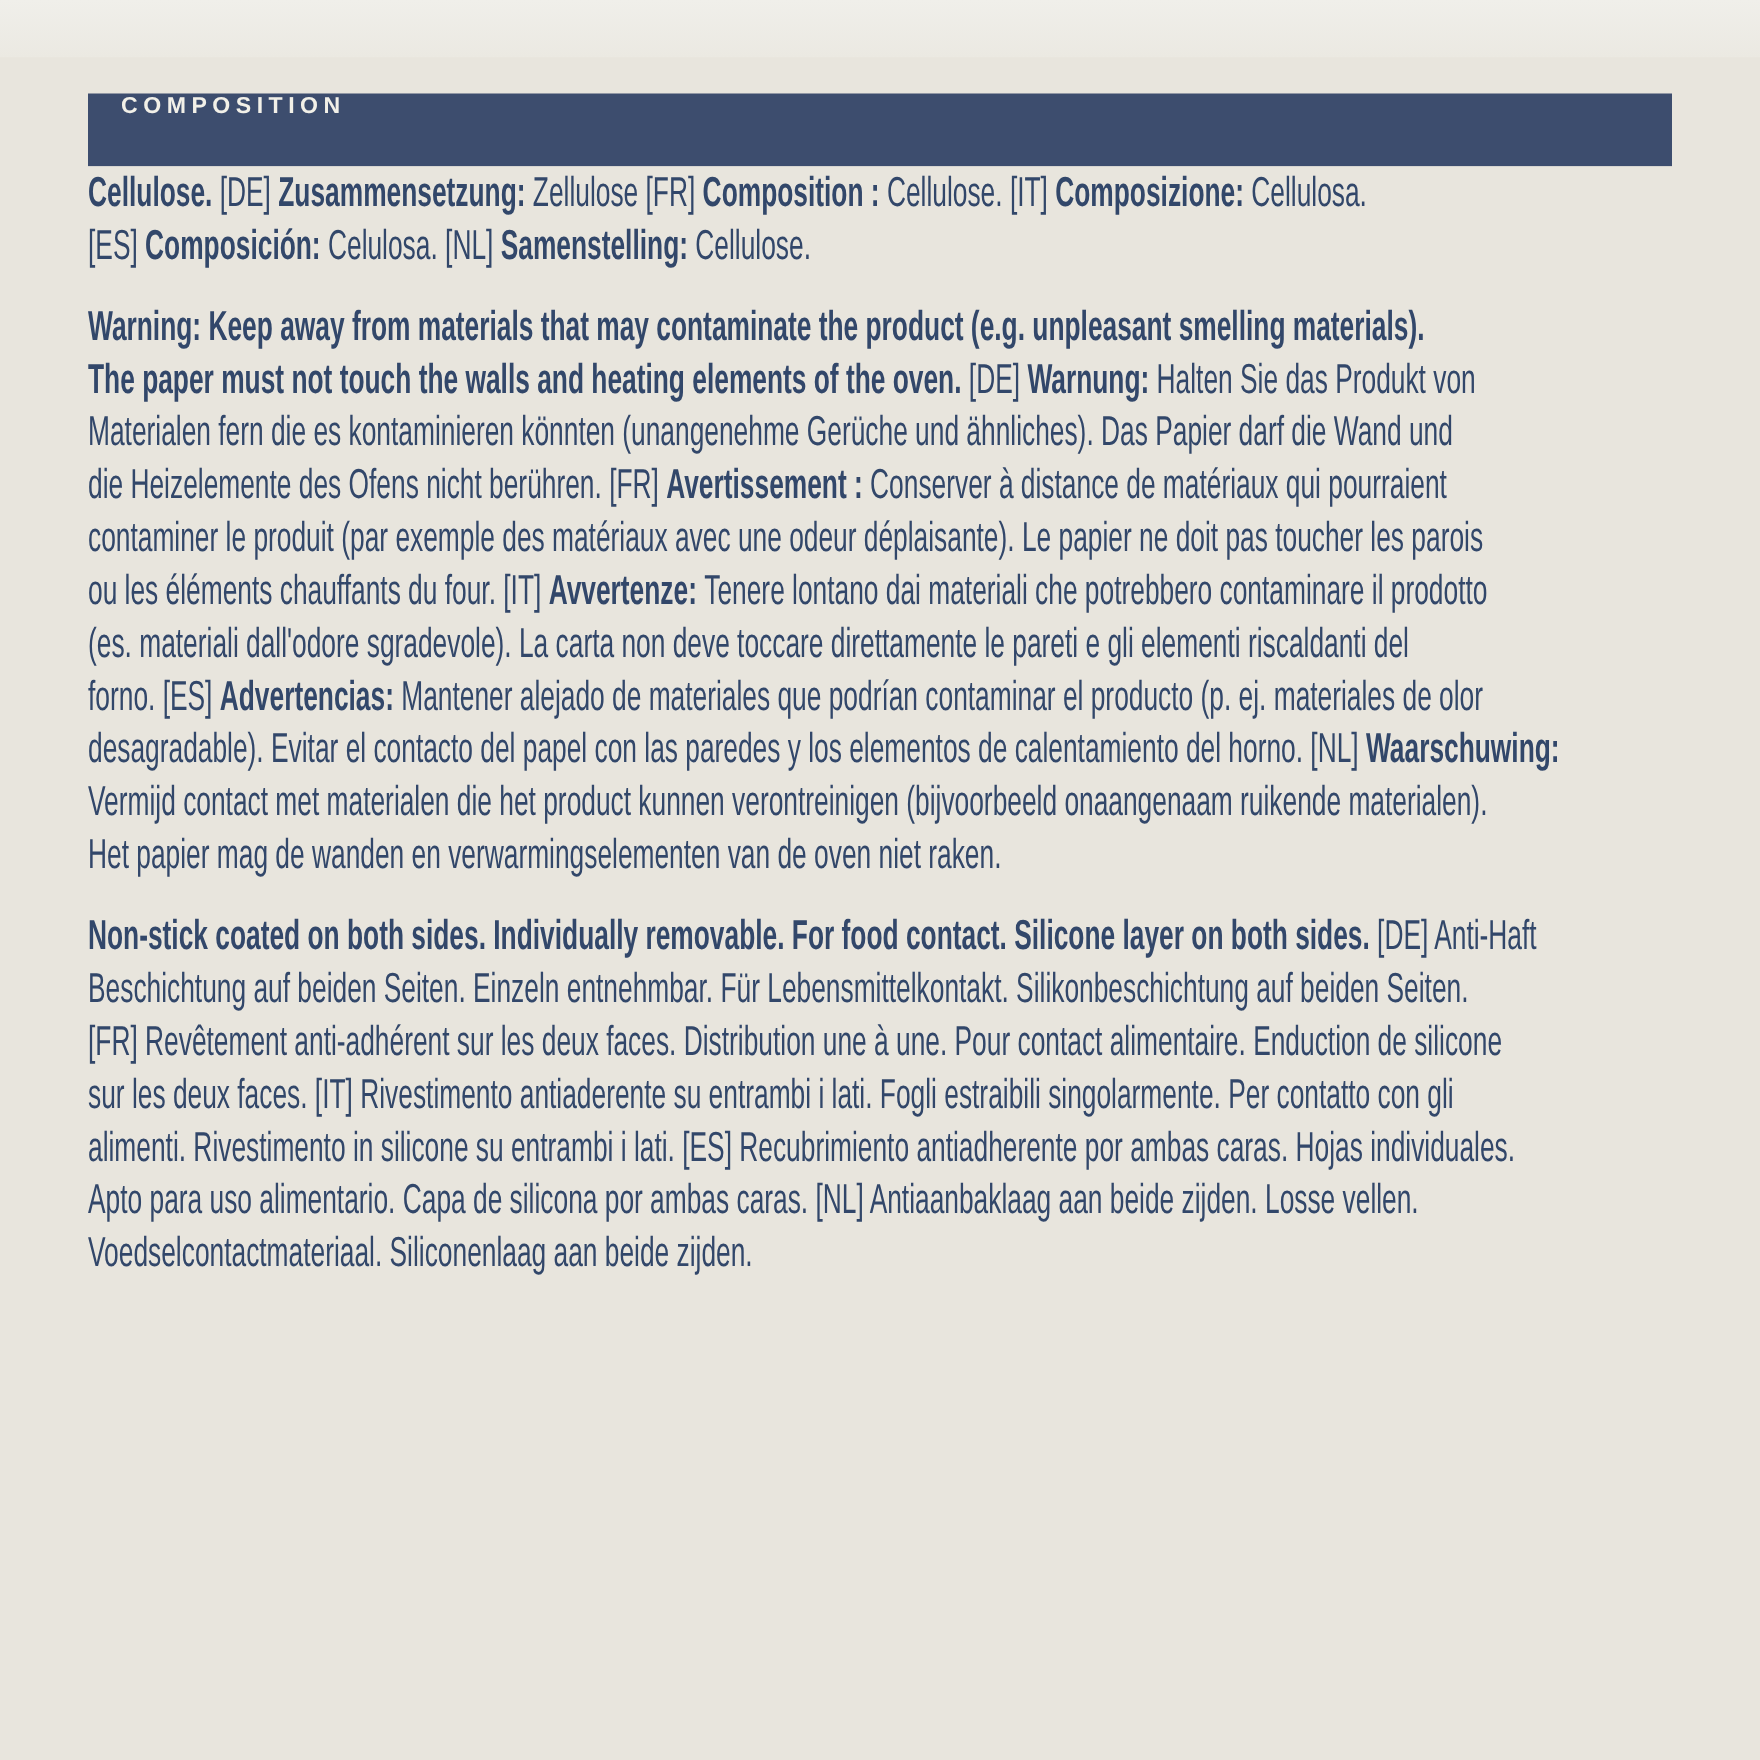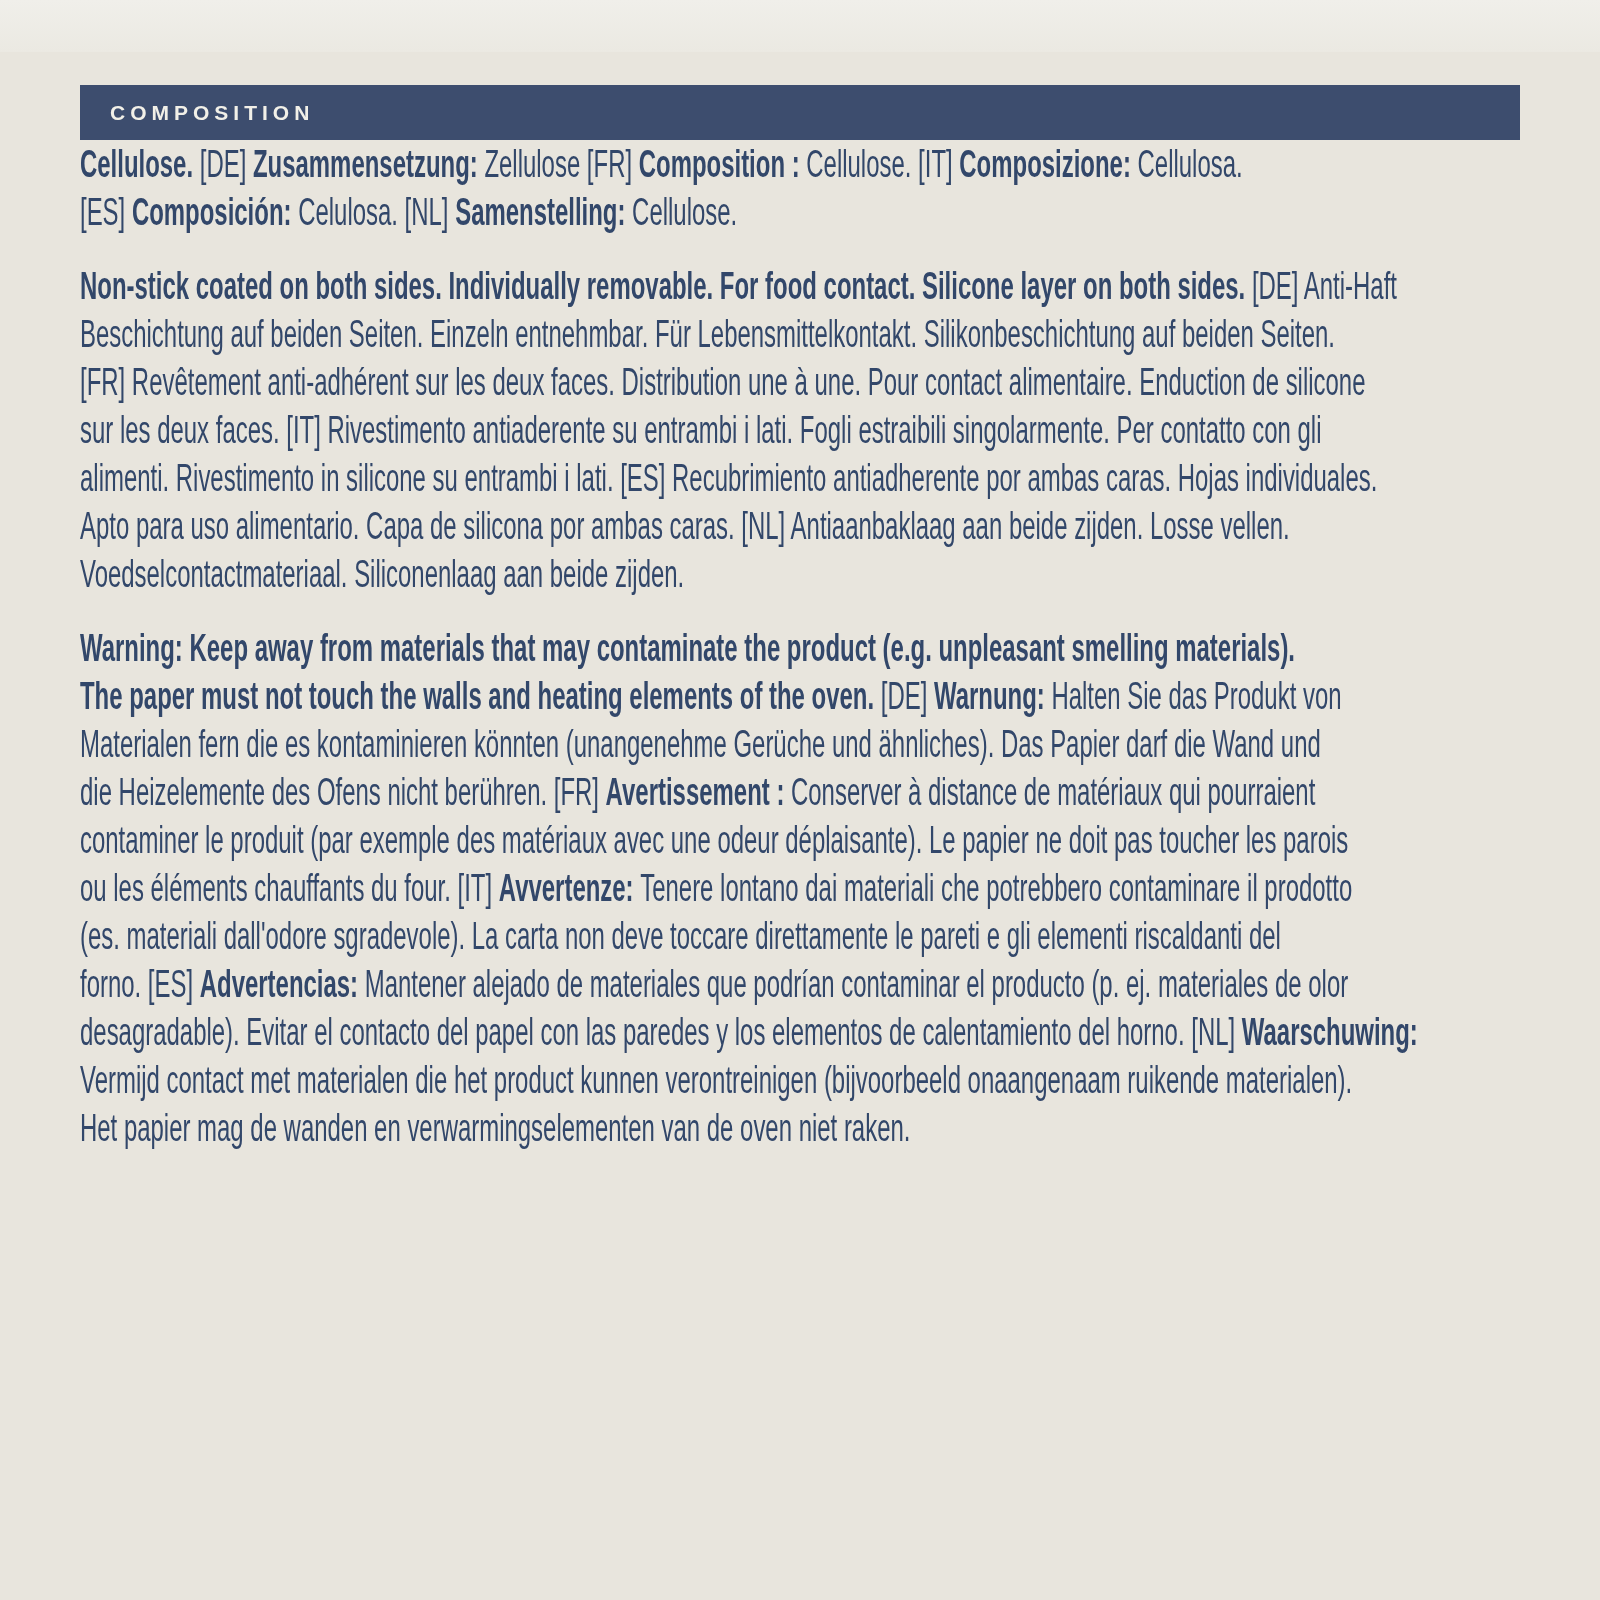--- a/index.html
+++ b/index.html
@@ -20,24 +20,24 @@
     width: 1600px; height: 52px;
     background: linear-gradient(#f0efea, #ebe9e2);
   }
   .content {
     position: absolute;
     left: 80px;
     top: 85px;
     width: 1440px;
   }
   .header-bar {
-    height: 55px;
+    height: 66px;
     background: #3d4d6e;
     display: flex;
-    align-items: center;
+    align-items: flex-start;
     padding-left: 30px;
     box-sizing: border-box;
   }
   .header-label {
     color: #f2f0e8;
     font-size: 21px;
     font-weight: 700;
     letter-spacing: 5px;
   }
   .text-block {
@@ -64,35 +64,35 @@
 <div class="content">
   <div class="header-bar" style="background: rgb(61, 77, 110);">
     <span class="header-label" style="color: rgb(242, 240, 232);">COMPOSITION</span>
   </div>
   <div class="text-block" style="color: rgb(50, 71, 106);">
       <div class="para">
         <div class="line"><span class="b">Cellulose. </span><span class="r">[DE] </span><span class="b">Zusammensetzung: </span><span class="r">Zellulose [FR] </span><span class="b">Composition : </span><span class="r">Cellulose. [IT] </span><span class="b">Composizione: </span><span class="r">Cellulosa.</span></div>
         <div class="line"><span class="r">[ES] </span><span class="b">Composición: </span><span class="r">Celulosa. [NL] </span><span class="b">Samenstelling: </span><span class="r">Cellulose.</span></div>
       </div>
       <div class="para">
-        <div class="line"><span class="b">Non-stick coated on both sides. Individually removable. For food contact. Silicone layer on both sides. </span><span class="r">[DE] Anti-Haft</span></div>
-        <div class="line"><span class="r">Beschichtung auf beiden Seiten. Einzeln entnehmbar. Für Lebensmittelkontakt. Silikonbeschichtung auf beiden Seiten.</span></div>
-        <div class="line"><span class="r">[FR] Revêtement anti-adhérent sur les deux faces. Distribution une à une. Pour contact alimentaire. Enduction de silicone</span></div>
-        <div class="line"><span class="r">sur les deux faces. [IT] Rivestimento antiaderente su entrambi i lati. Fogli estraibili singolarmente. Per contatto con gli</span></div>
-        <div class="line"><span class="r">alimenti. Rivestimento in silicone su entrambi i lati. [ES] Recubrimiento antiadherente por ambas caras. Hojas individuales.</span></div>
-        <div class="line"><span class="r">Apto para uso alimentario. Capa de silicona por ambas caras. [NL] Antiaanbaklaag aan beide zijden. Losse vellen.</span></div>
-        <div class="line"><span class="r">Voedselcontactmateriaal. Siliconenlaag aan beide zijden.</span></div>
-      </div>
-      <div class="para">
         <div class="line"><span class="b">Warning: Keep away from materials that may contaminate the product (e.g. unpleasant smelling materials).</span></div>
         <div class="line"><span class="b">The paper must not touch the walls and heating elements of the oven. </span><span class="r">[DE] </span><span class="b">Warnung: </span><span class="r">Halten Sie das Produkt von</span></div>
         <div class="line"><span class="r">Materialen fern die es kontaminieren könnten (unangenehme Gerüche und ähnliches). Das Papier darf die Wand und</span></div>
         <div class="line"><span class="r">die Heizelemente des Ofens nicht berühren. [FR] </span><span class="b">Avertissement : </span><span class="r">Conserver à distance de matériaux qui pourraient</span></div>
         <div class="line"><span class="r">contaminer le produit (par exemple des matériaux avec une odeur déplaisante). Le papier ne doit pas toucher les parois</span></div>
         <div class="line"><span class="r">ou les éléments chauffants du four. [IT] </span><span class="b">Avvertenze: </span><span class="r">Tenere lontano dai materiali che potrebbero contaminare il prodotto</span></div>
         <div class="line"><span class="r">(es. materiali dall'odore sgradevole). La carta non deve toccare direttamente le pareti e gli elementi riscaldanti del</span></div>
         <div class="line"><span class="r">forno. [ES] </span><span class="b">Advertencias: </span><span class="r">Mantener alejado de materiales que podrían contaminar el producto (p. ej. materiales de olor</span></div>
         <div class="line"><span class="r">desagradable). Evitar el contacto del papel con las paredes y los elementos de calentamiento del horno. [NL] </span><span class="b">Waarschuwing:</span></div>
         <div class="line"><span class="r">Vermijd contact met materialen die het product kunnen verontreinigen (bijvoorbeeld onaangenaam ruikende materialen).</span></div>
         <div class="line"><span class="r">Het papier mag de wanden en verwarmingselementen van de oven niet raken.</span></div>
       </div>
+      <div class="para">
+        <div class="line"><span class="b">Non-stick coated on both sides. Individually removable. For food contact. Silicone layer on both sides. </span><span class="r">[DE] Anti-Haft</span></div>
+        <div class="line"><span class="r">Beschichtung auf beiden Seiten. Einzeln entnehmbar. Für Lebensmittelkontakt. Silikonbeschichtung auf beiden Seiten.</span></div>
+        <div class="line"><span class="r">[FR] Revêtement anti-adhérent sur les deux faces. Distribution une à une. Pour contact alimentaire. Enduction de silicone</span></div>
+        <div class="line"><span class="r">sur les deux faces. [IT] Rivestimento antiaderente su entrambi i lati. Fogli estraibili singolarmente. Per contatto con gli</span></div>
+        <div class="line"><span class="r">alimenti. Rivestimento in silicone su entrambi i lati. [ES] Recubrimiento antiadherente por ambas caras. Hojas individuales.</span></div>
+        <div class="line"><span class="r">Apto para uso alimentario. Capa de silicona por ambas caras. [NL] Antiaanbaklaag aan beide zijden. Losse vellen.</span></div>
+        <div class="line"><span class="r">Voedselcontactmateriaal. Siliconenlaag aan beide zijden.</span></div>
+      </div>
     </div>
 </div>
 
 </body></html>

